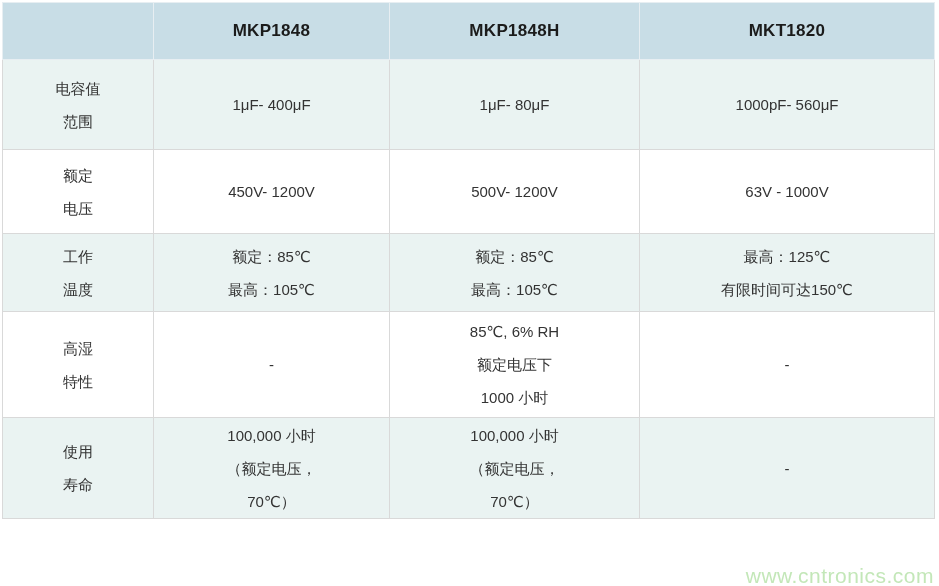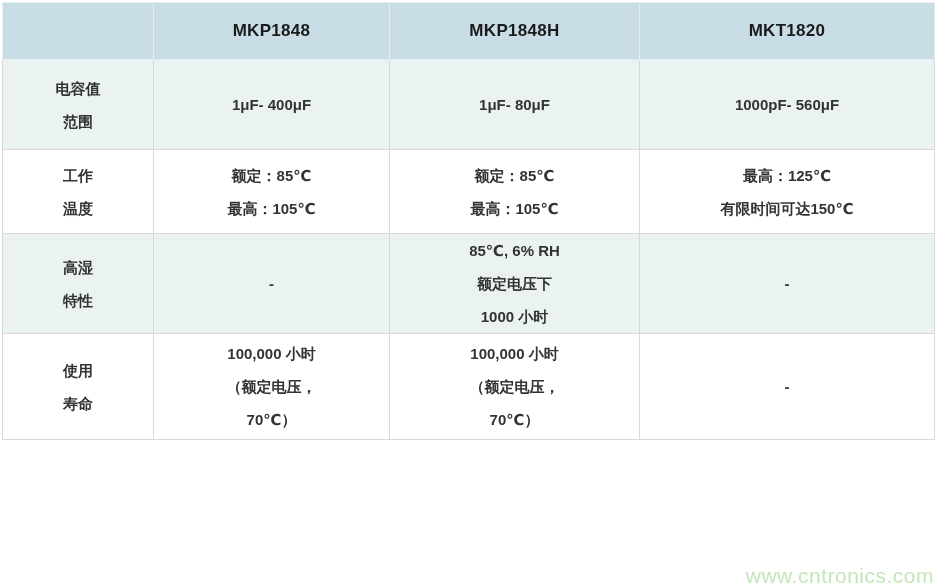--- a/index.html
+++ b/index.html
@@ -27,21 +27,21 @@
     border:1px solid var(--border);
     padding:0;text-align:center;vertical-align:middle;
   }
   thead tr{height:57px;}
   thead th{
     background:var(--header-bg);
     border-color:#e7eef2;
     font-size:17px;font-weight:bold;color:var(--header-text);
     letter-spacing:.3px;
   }
-  tbody td{font-size:15px;color:var(--text);background:var(--row-bg);font-weight:bold;}
+  tbody td{font-size:15px;color:var(--text);background:var(--row-bg);}
   tbody tr:nth-child(odd) td{background:var(--row-alt-bg);}
   tbody tr:nth-child(1){height:90px;}
   tbody tr:nth-child(2){height:84px;}
   tbody tr:nth-child(3){height:78px;}
   tbody tr:nth-child(4){height:106px;}
   tbody tr:nth-child(5){height:101px;}
   tbody tr:nth-child(6){height:56px;}
   .line{line-height:33px;height:33px;white-space:nowrap;}
   .watermark{
     position:absolute;right:5px;bottom:0;
@@ -76,20 +76,35 @@
             <div class="line">范围</div>
           </td>
           <td>
             <div class="line">1μF- 400μF</div>
           </td>
           <td>
             <div class="line">1μF- 80μF</div>
           </td>
           <td>
             <div class="line">1000pF- 560μF</div>
+          </td>
+        </tr>
+        <tr>
+          <td>
+            <div class="line">额定</div>
+            <div class="line">电压</div>
+          </td>
+          <td>
+            <div class="line">450V- 1200V</div>
+          </td>
+          <td>
+            <div class="line">500V- 1200V</div>
+          </td>
+          <td>
+            <div class="line">63V - 1000V</div>
           </td>
         </tr>
         <tr>
           <td>
             <div class="line">工作</div>
             <div class="line">温度</div>
           </td>
           <td>
             <div class="line">额定：85℃</div>
             <div class="line">最高：105℃</div>

